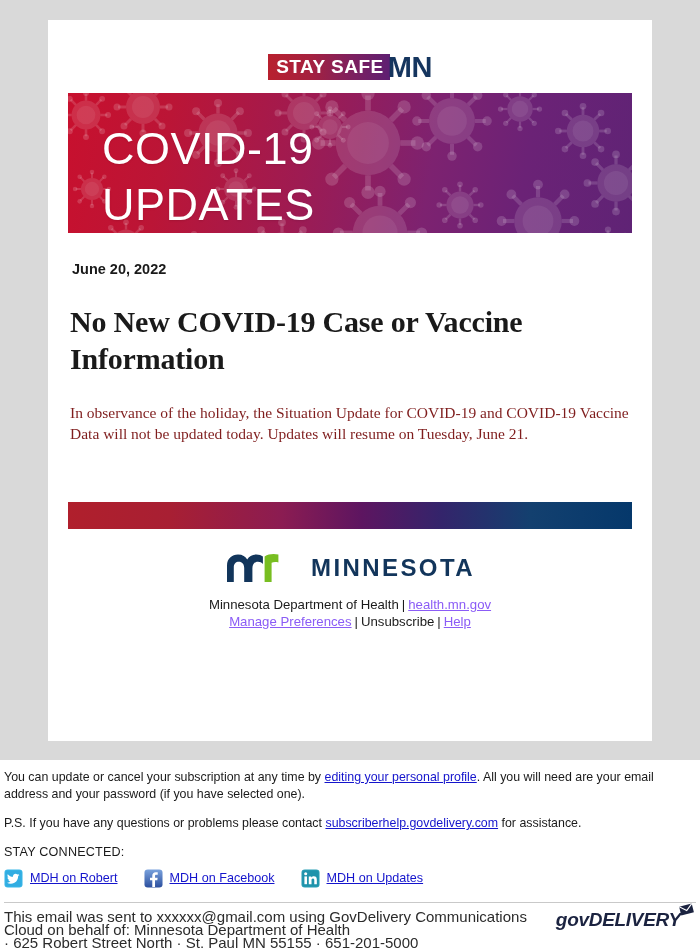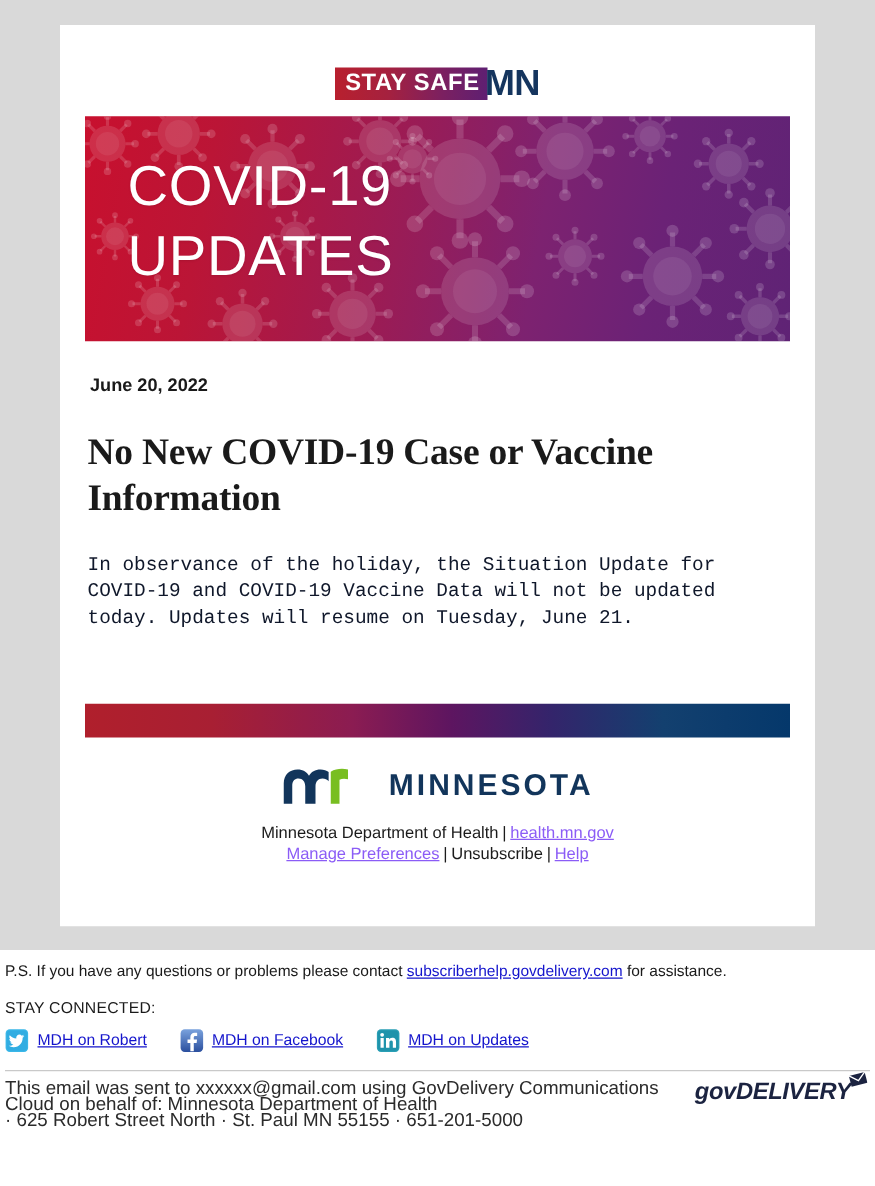--- a/index.html
+++ b/index.html
@@ -59,21 +59,21 @@
     letter-spacing: -0.5px;
     line-height: 26px;
     margin-left: -2px;
     font-family: "Liberation Sans", sans-serif;
   }
 
   
   .hero {
     position: relative;
     margin: 13px 20px 0 20px;
-    height: 180px;
+    height: 140px;
     background: linear-gradient(100deg,
         #c8102e 0%,
         #bb1536 18%,
         #9e1b52 42%,
         #7d2270 64%,
         #6b2276 80%,
         #5f2375 100%);
     overflow: hidden;
   }
   .hero svg { position: absolute; left: 0; top: 0; }
@@ -105,24 +105,24 @@
     margin: 26px 0 0 0;
     font-family: "Liberation Serif", serif;
     font-weight: bold;
     font-size: 30px;
     line-height: 37px;
     color: #1a1a1a;
     letter-spacing: -0.2px;
   }
   .body-copy {
     margin: 25px 0 0 0;
-    font-family: Liberation Mono, monospace;
+    font-family: Liberation Serif, serif;
     font-size: 15.5px;
     line-height: 21px;
-    color: #0f172a;
+    color: #7f1d1d;
   }
 
   
   .divider-bar {
     margin: 58px 20px 0 20px;
     height: 27px;
     background: linear-gradient(90deg,
       #b01f2c 0%,
       #a81f33 18%,
       #8b1c52 38%,
@@ -336,20 +336,21 @@
       <div>
         <a href="#">Manage Preferences</a><span class="sep">|</span><span>Unsubscribe</span><span class="sep">|</span><a href="#">Help</a>
       </div>
     </div>
 
   </div>
 </div>
 
 <div class="gd-footer">
   <div class="gd-body">
+    <p><span>You can update or cancel your subscription at any time by </span><a href="#">editing your personal profile</a><span>. All you will need are your email address and your password (if you have selected one).</span></p>
     <p><span>P.S. If you have any questions or problems please contact </span><a href="#">subscriberhelp.govdelivery.com</a><span> for assistance.</span></p>
   </div>
 
   <div class="stay-connected">STAY CONNECTED:</div>
 
   <div class="social-row">
     <div class="social-item">
       <svg class="social-icon" viewBox="0 0 20 20">
         <rect x="0.5" y="0.5" width="19" height="19" rx="3.5" fill="#3ab7e8"></rect>
         <rect x="1.5" y="1.5" width="17" height="17" rx="2.8" fill="#31ade2"></rect>

